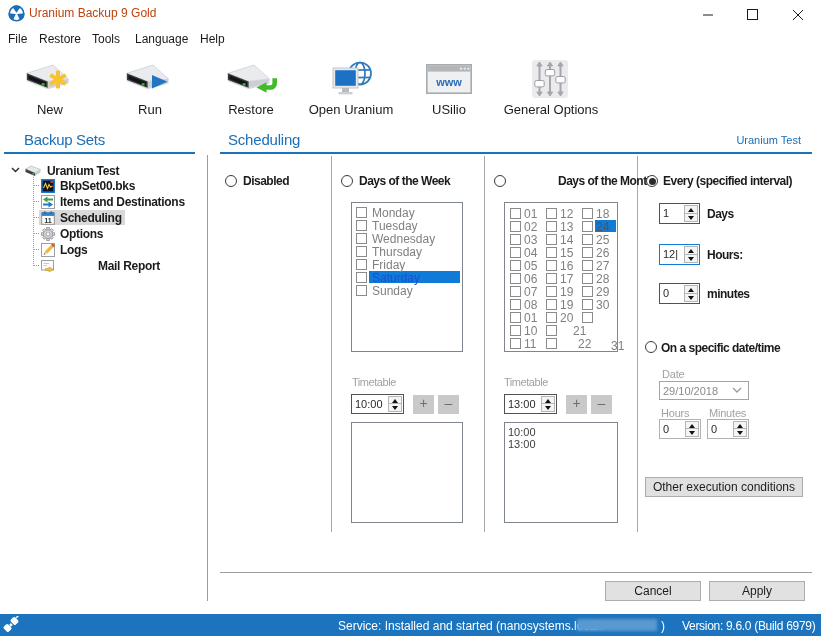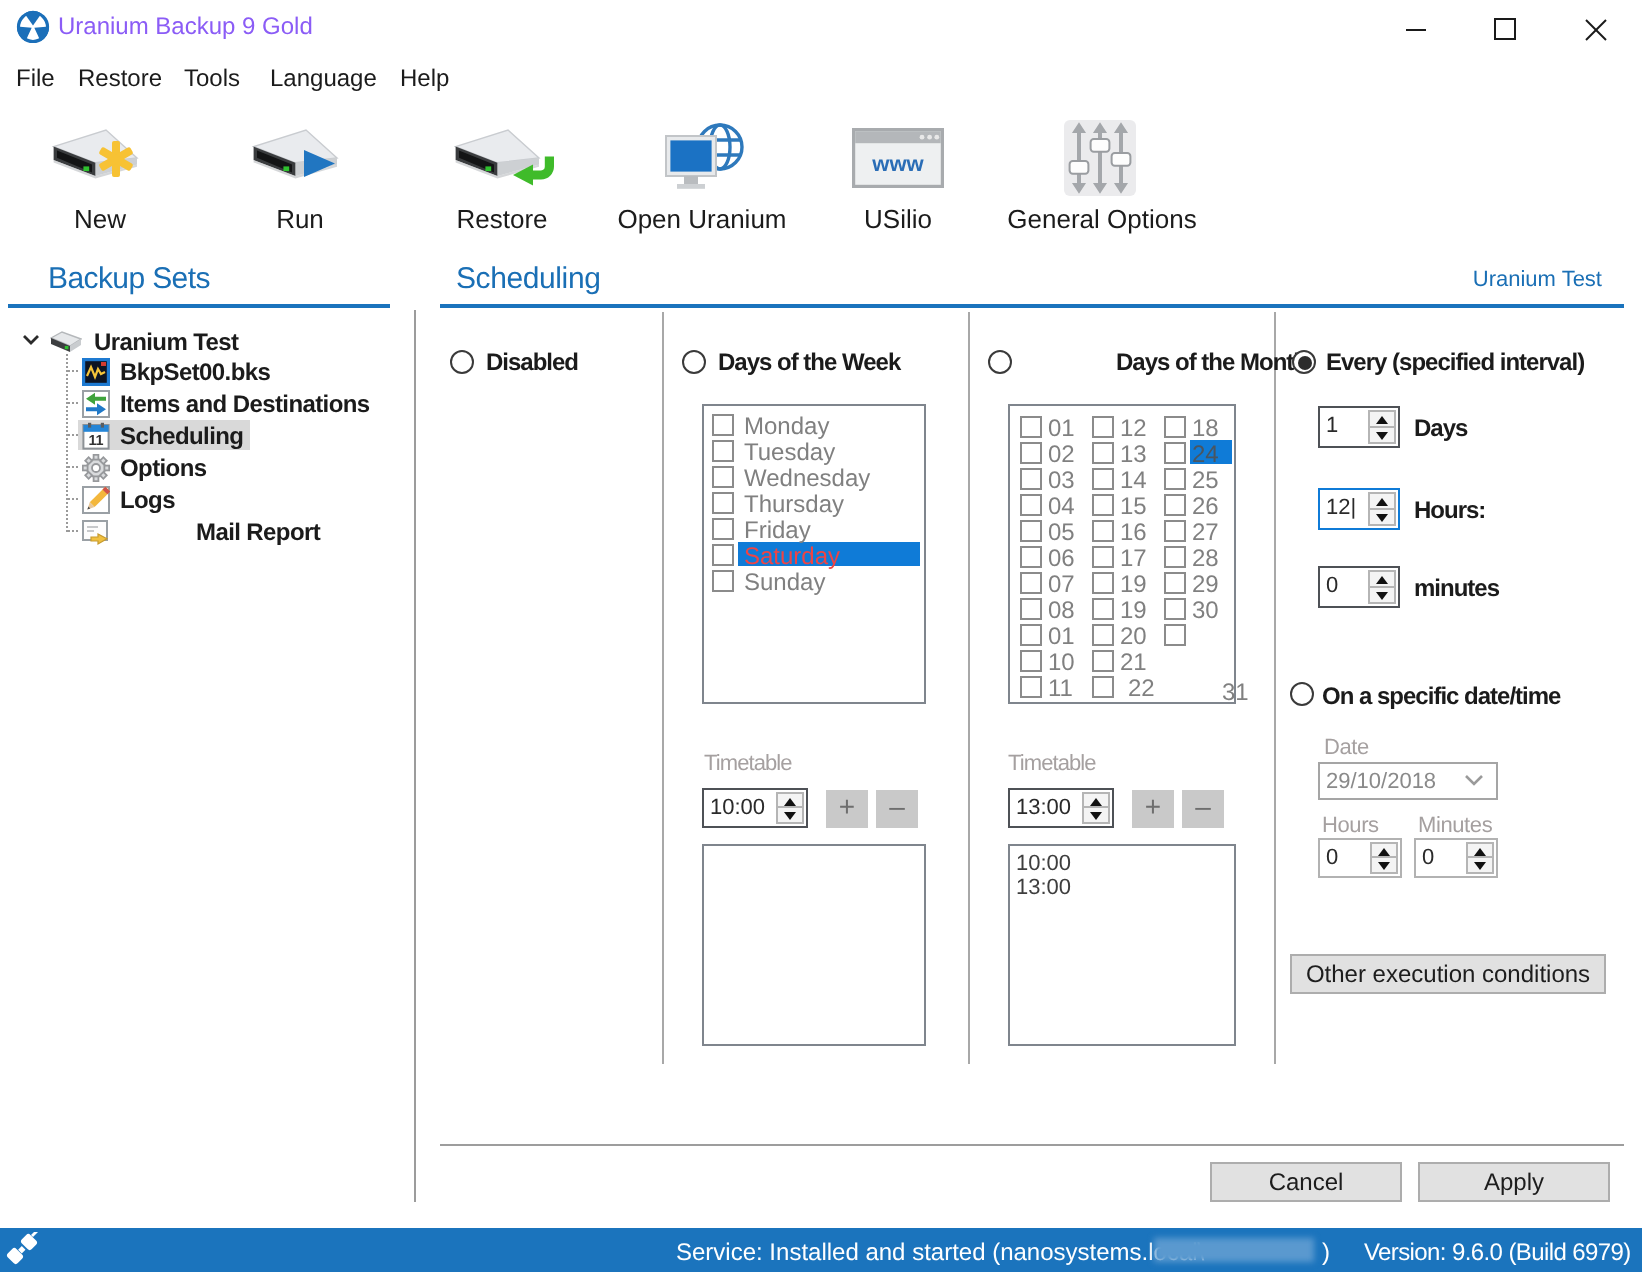--- a/index.html
+++ b/index.html
@@ -35,21 +35,21 @@
 
 <div class="abs" id="titlebar" style="left:0;top:0;width:821px;height:30px;background:#fff;">
   <svg class="abs" style="left:8px;top:5px" width="17" height="17" viewBox="0 0 34 34">
     <circle cx="17" cy="17" r="14.5" fill="#fff" stroke="#1b6fb9" stroke-width="3.2"></circle>
     <g fill="#1b6fb9">
       <path d="M17 15.5 L8.5 3.5 A15 15 0 0 1 25.5 3.5 Z"></path>
       <path d="M17 15.5 L8.5 3.5 A15 15 0 0 1 25.5 3.5 Z" transform="rotate(120 17 17)"></path>
       <path d="M17 15.5 L8.5 3.5 A15 15 0 0 1 25.5 3.5 Z" transform="rotate(240 17 17)"></path>
     </g>
   </svg>
-  <div class="abs" style="left:29px;top:6px;font-size:12px;color:#8b5cf6;">Uranium Backup 9 Gold</div>
+  <div class="abs" style="left:29px;top:6px;font-size:12px;color:#c2410c;">Uranium Backup 9 Gold</div>
   <svg class="abs" style="left:698px;top:5px" width="110" height="20" viewBox="0 0 110 20">
     <line x1="5" y1="10" x2="15" y2="10" stroke="#1a1a1a" stroke-width="1"></line>
     <rect x="49.5" y="4.5" width="10" height="10" fill="none" stroke="#1a1a1a" stroke-width="1"></rect>
     <line x1="95" y1="5" x2="105" y2="15" stroke="#1a1a1a" stroke-width="1"></line>
     <line x1="105" y1="5" x2="95" y2="15" stroke="#1a1a1a" stroke-width="1"></line>
   </svg>
 </div>
 
 <div class="abs" style="left:0;top:30px;width:821px;height:20px;background:#fff;border-bottom:1px solid #f0f0f0;">
   <span class="abs" style="left:8px;top:2px;">File</span>
@@ -249,21 +249,21 @@
       <div class="abs gray" style="left:20px;top:3px;">Monday</div>
     <div class="cb" style="left:4px;top:17px;"></div>
       <div class="abs gray" style="left:20px;top:16px;">Tuesday</div>
     <div class="cb" style="left:4px;top:30px;"></div>
       <div class="abs gray" style="left:20px;top:29px;">Wednesday</div>
     <div class="cb" style="left:4px;top:43px;"></div>
       <div class="abs gray" style="left:20px;top:42px;">Thursday</div>
     <div class="cb" style="left:4px;top:56px;"></div>
       <div class="abs gray" style="left:20px;top:55px;">Friday</div>
     <div class="cb" style="left:4px;top:69px;"></div>
-      <div class="abs" style="left:20px;top:68px;color:#ef4444;">Saturday</div>
+      <div class="abs" style="left:20px;top:68px;color:#1d4ed8;">Saturday</div>
     <div class="cb" style="left:4px;top:82px;"></div>
       <div class="abs gray" style="left:20px;top:81px;">Sunday</div>
   </div>
   <div class="slab" style="left:352px;top:376px;letter-spacing:-0.45px;">Timetable</div>
   <div class="spin" style="left:351px;top:394px;width:51px;height:18px;">
     <span class="tx">10:00</span>
     <span class="btns">
         <i class="sb t">
           <i class="upar"></i>
         </i>
@@ -316,23 +316,23 @@
       <div class="abs gray" style="left:55px;top:56px;">16</div>
     <div class="cb" style="left:41px;top:70px;"></div>
       <div class="abs gray" style="left:55px;top:69px;">17</div>
     <div class="cb" style="left:41px;top:83px;"></div>
       <div class="abs gray" style="left:55px;top:82px;">19</div>
     <div class="cb" style="left:41px;top:96px;"></div>
       <div class="abs gray" style="left:55px;top:95px;">19</div>
     <div class="cb" style="left:41px;top:109px;"></div>
       <div class="abs gray" style="left:55px;top:108px;">20</div>
     <div class="cb" style="left:41px;top:122px;"></div>
-      <div class="abs gray" style="left:55px;top:121px;">21</div>
+      <div class="abs gray" style="left:68px;top:121px;">21</div>
     <div class="cb" style="left:41px;top:135px;"></div>
-      <div class="abs gray" style="left:59px;top:134px;">22</div>
+      <div class="abs gray" style="left:73px;top:134px;">22</div>
     <div class="cb" style="left:77px;top:5px;"></div>
       <div class="abs gray" style="left:91px;top:4px;">18</div>
     <div class="cb" style="left:77px;top:18px;"></div>
       <div class="abs" style="left:91px;top:17px;color:#4a5560;">24</div>
     <div class="cb" style="left:77px;top:31px;"></div>
       <div class="abs gray" style="left:91px;top:30px;">25</div>
     <div class="cb" style="left:77px;top:44px;"></div>
       <div class="abs gray" style="left:91px;top:43px;">26</div>
     <div class="cb" style="left:77px;top:57px;"></div>
       <div class="abs gray" style="left:91px;top:56px;">27</div>

